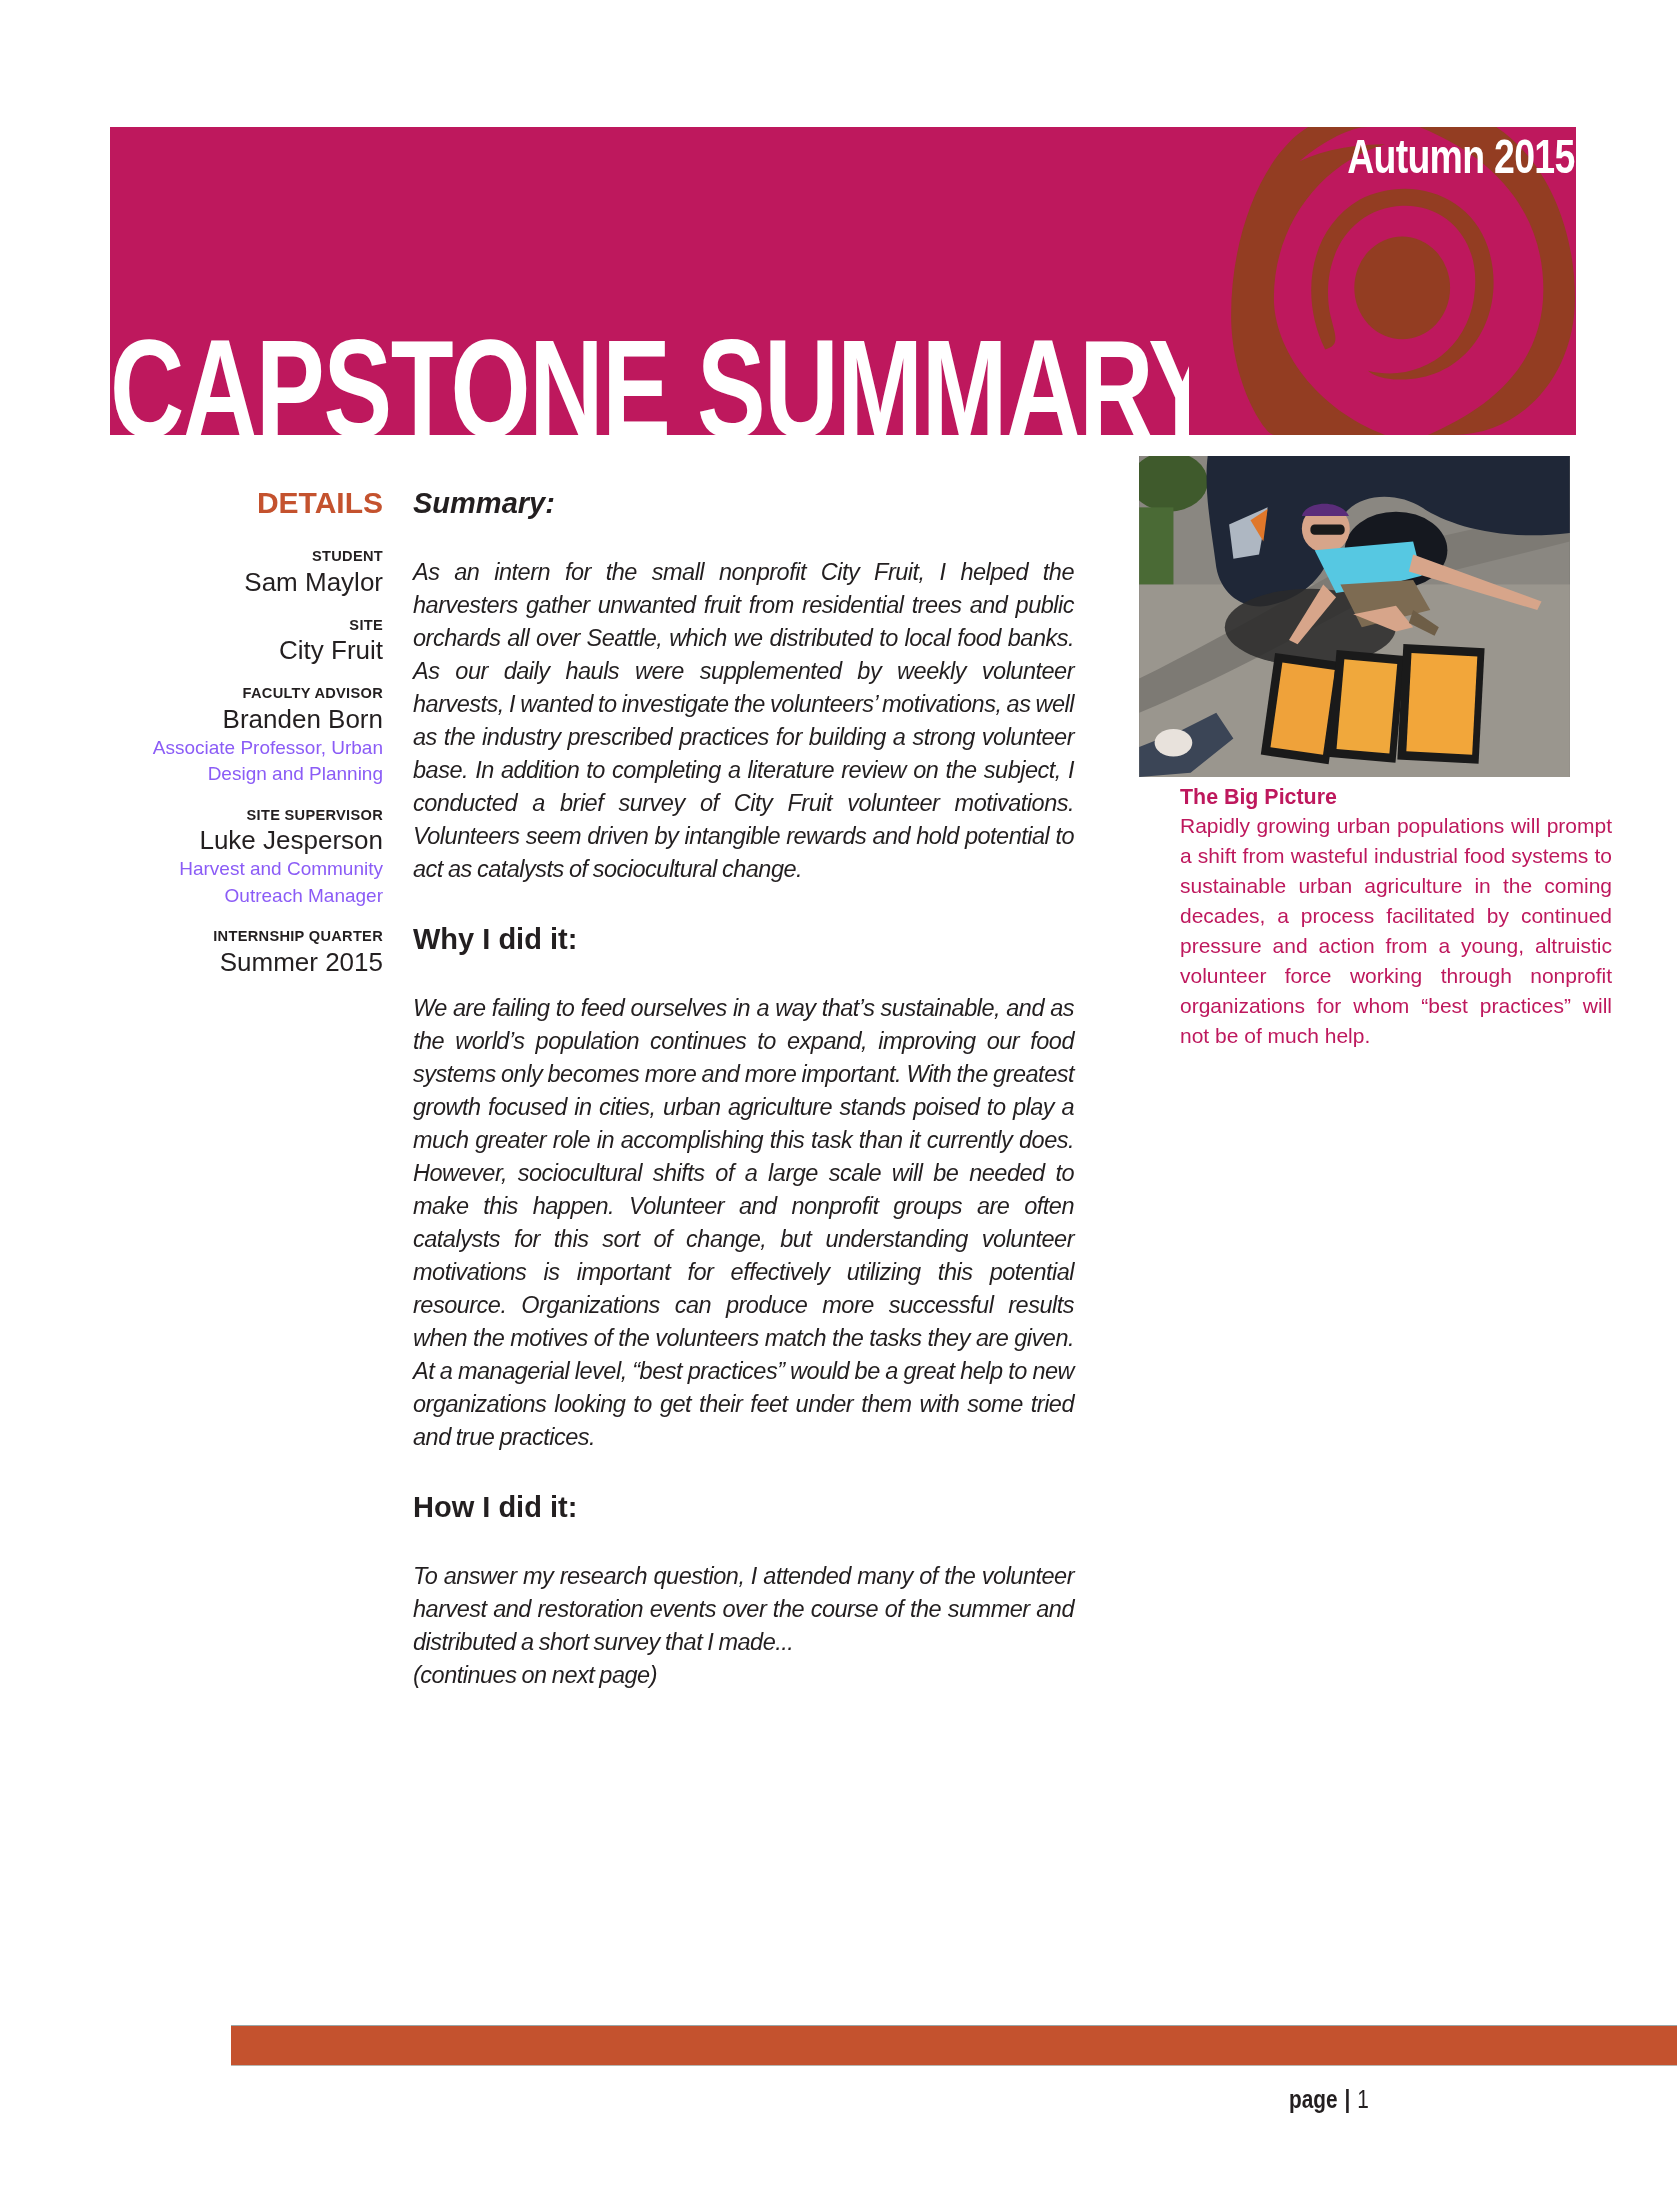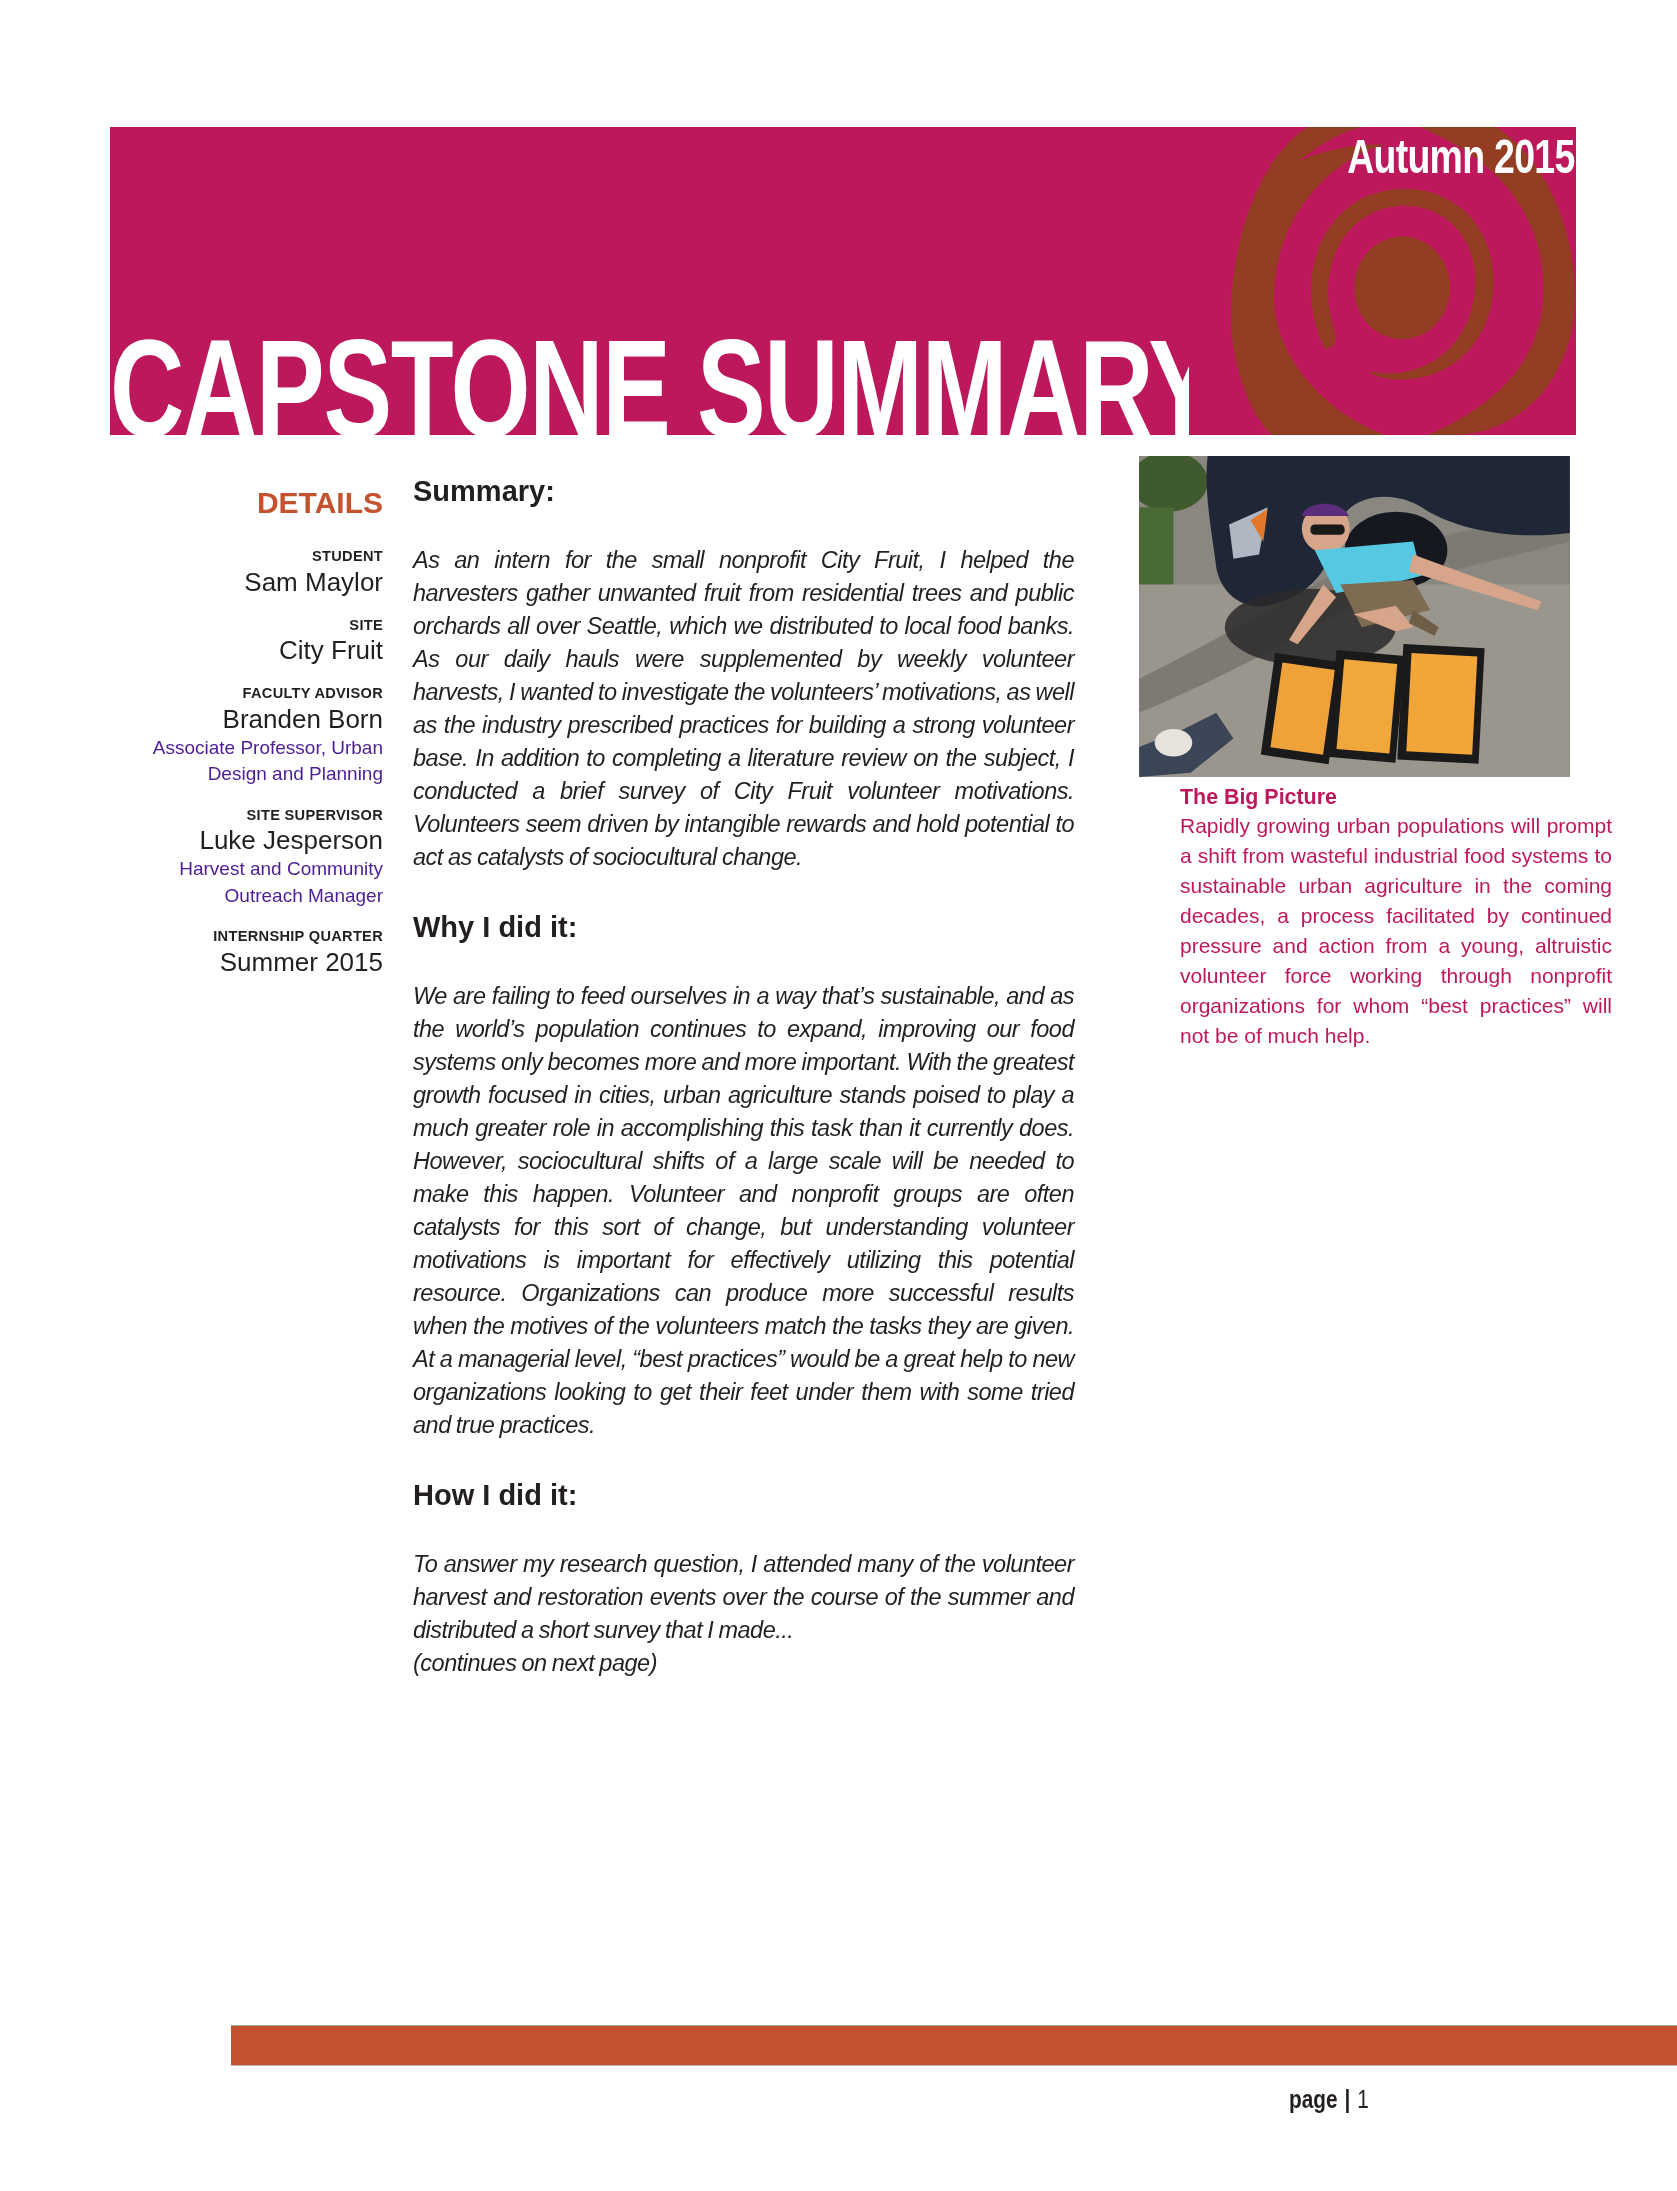--- a/index.html
+++ b/index.html
@@ -18,21 +18,21 @@
   .doc-title span { display: block; color: #ffffff; font-family: "Liberation Sans", sans-serif;
             font-weight: bold; font-size: 139px; line-height: 139px; white-space: nowrap;
             transform: scaleX(0.74); transform-origin: left top; letter-spacing: -1.7px; margin-top: 1.7px; }
 
   
   .details { position: absolute; left: 111px; top: 484px; width: 272px; text-align: right; }
   .details h2 { margin: 0 0 24px 0; color: #c4522e; font-size: 30px; line-height: 38px; font-weight: bold; }
   .detail-item { margin-bottom: 17px; }
   .detail-label { font-size: 14.6px; font-weight: bold; line-height: 20.5px; color: #231f20; letter-spacing: 0.3px; }
   .detail-value { font-size: 26px; line-height: 31px; color: #231f20; }
-  .detail-sub { font-size: 19px; line-height: 26.5px; color: #4c1d95; }
+  .detail-sub { font-size: 19px; line-height: 26.5px; color: #8b5cf6; }
 
   
   .main { position: absolute; left: 413px; top: 454px; width: 661px; }
   .title-block { font-size: 30px; font-weight: bold; line-height: 40px; margin: 0; color: #231f20; }
   .section-h { font-size: 29px; font-weight: bold; line-height: 34px; margin: 0; color: #231f20; }
   .para { font-size: 23.5px; line-height: 33px; text-align: justify; margin: 0; color: #231f20;
           letter-spacing: -0.5px; word-spacing: -0.9px; font-style: italic; }
 
   
   .photo { position: absolute; left: 1139px; top: 456px; width: 431px; height: 321px; overflow: hidden; background: #6f6c67; }
@@ -94,21 +94,21 @@
   </div>
 
   <div class="detail-item">
     <div class="detail-label">INTERNSHIP QUARTER</div>
     <div class="detail-value">Summer 2015</div>
   </div>
 </div>
 
 <div class="main">
 
-  <h3 class="section-h" style="margin-top:20px;">Summary:</h3>
+  <h3 class="section-h" style="margin-top:32px;font-style:italic;">Summary:</h3>
   <p class="para" style="margin-top:36px;">As an intern for the small nonprofit City Fruit, I helped the harvesters gather unwanted fruit from residential trees and public orchards all over Seattle, which we distributed to local food banks. As our daily hauls were supplemented by weekly volunteer harvests, I wanted to investigate the volunteers’ motivations, as well as the industry prescribed practices for building a strong volunteer base. In addition to completing a literature review on the subject, I conducted a brief survey of City Fruit volunteer motivations. Volunteers seem driven by intangible rewards and hold potential to act as catalysts of sociocultural change.</p>
 
   <h3 class="section-h" style="margin-top:36px;">Why I did it:</h3>
   <p class="para" style="margin-top:36px;">We are failing to feed ourselves in a way that’s sustainable, and as the world’s population continues to expand, improving our food systems only becomes more and more important. With the greatest growth focused in cities, urban agriculture stands poised to play a much greater role in accomplishing this task than it currently does. However, sociocultural shifts of a large scale will be needed to make this happen. Volunteer and nonprofit groups are often catalysts for this sort of change, but understanding volunteer motivations is important for effectively utilizing this potential resource. Organizations can produce more successful results when the motives of the volunteers match the tasks they are given. At a managerial level, “best practices” would be a great help to new organizations looking to get their feet under them with some tried and true practices.</p>
 
   <h3 class="section-h" style="margin-top:36px;">How I did it:</h3>
   <p class="para" style="margin-top:36px;">To answer my research question, I attended many of the volunteer harvest and restoration events over the course of the summer and distributed a short survey that I made...</p>
   <p class="para" style="text-align:left;">(continues on next page)</p>
 </div>
 

